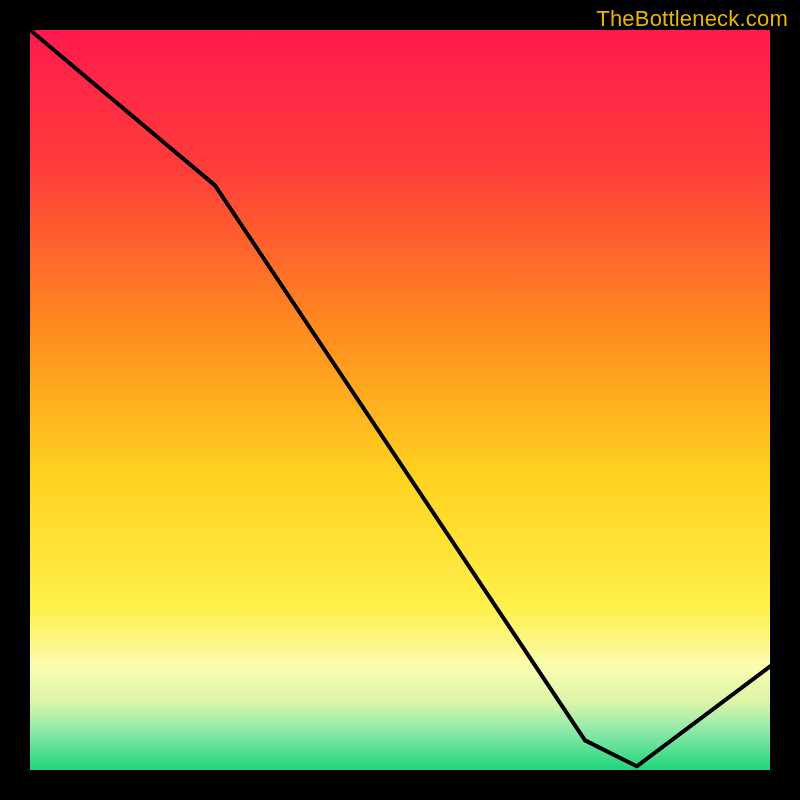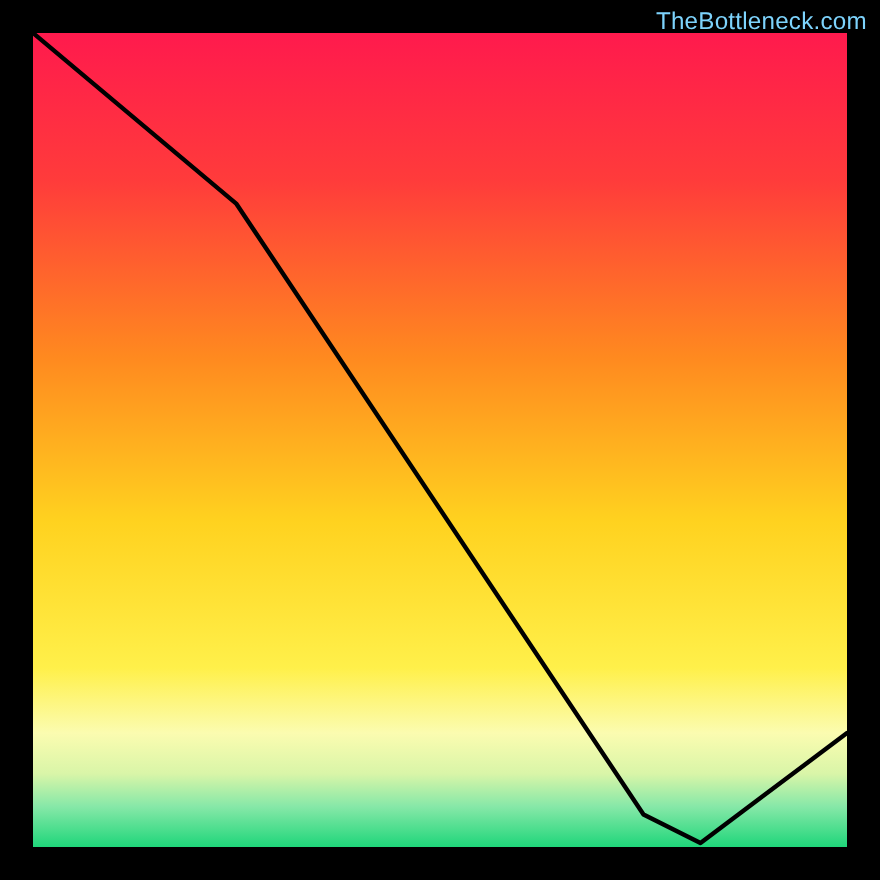--- a/index.html
+++ b/index.html
@@ -8,21 +8,21 @@
     height: 800px;
     background: #000;
     font-family: Arial, sans-serif;
     position: relative;
     overflow: hidden;
   }
   .watermark {
     position: absolute;
     top: 6px;
     right: 12px;
-    color: #7dd3fc;
+    color: #eab308;
     font-size: 22px;
     font-weight: 500;
     letter-spacing: 0.2px;
     z-index: 10;
     margin-left: 21px;
   }
   .chart-wrap {
     position: absolute;
     left: 30px;
     top: 30px;

